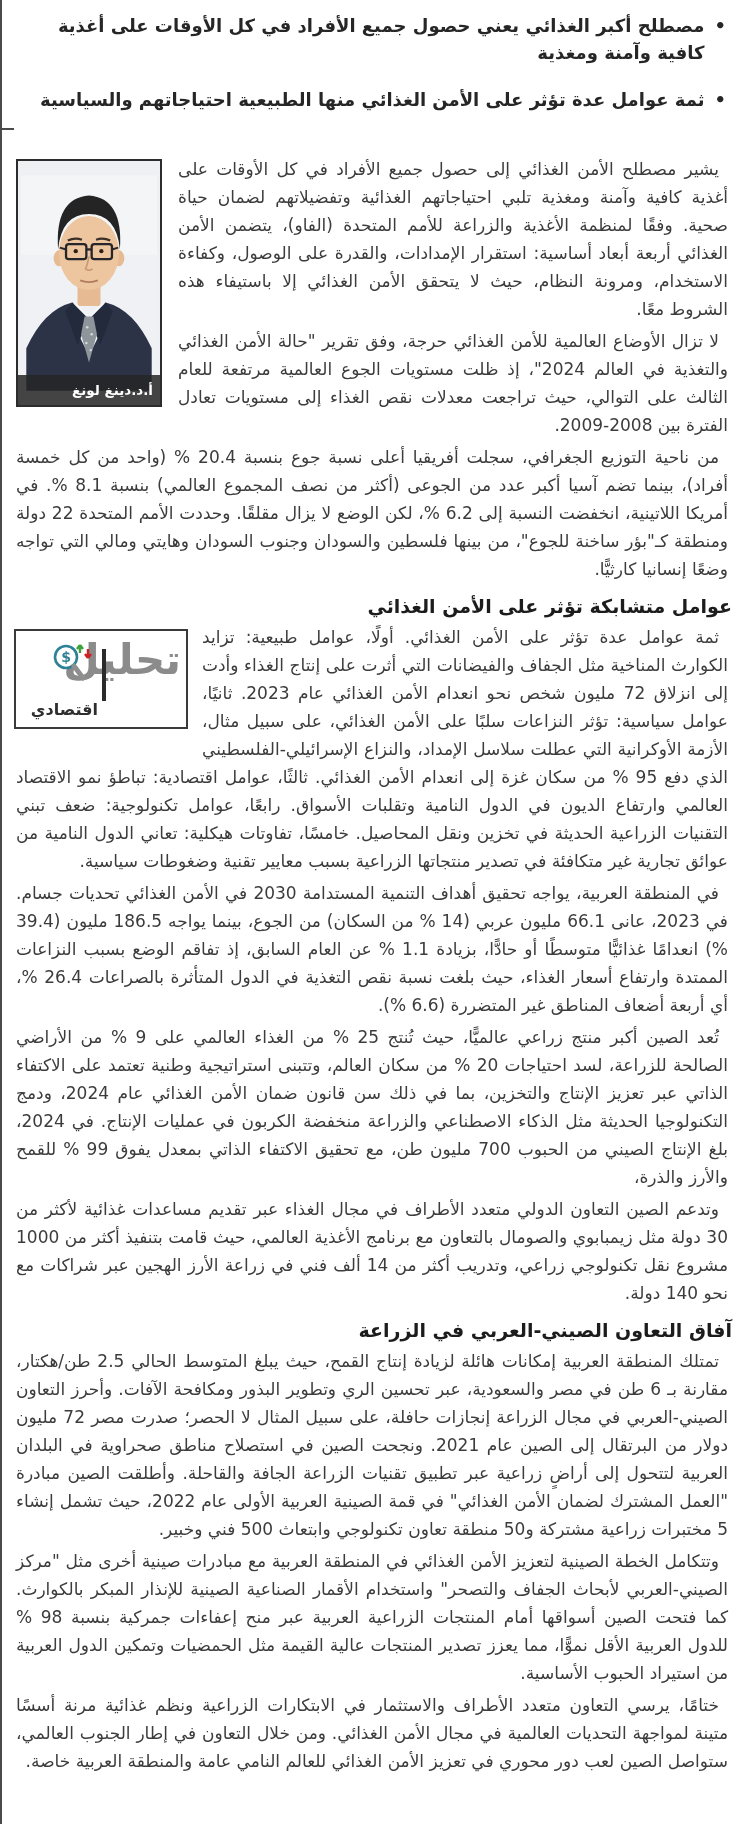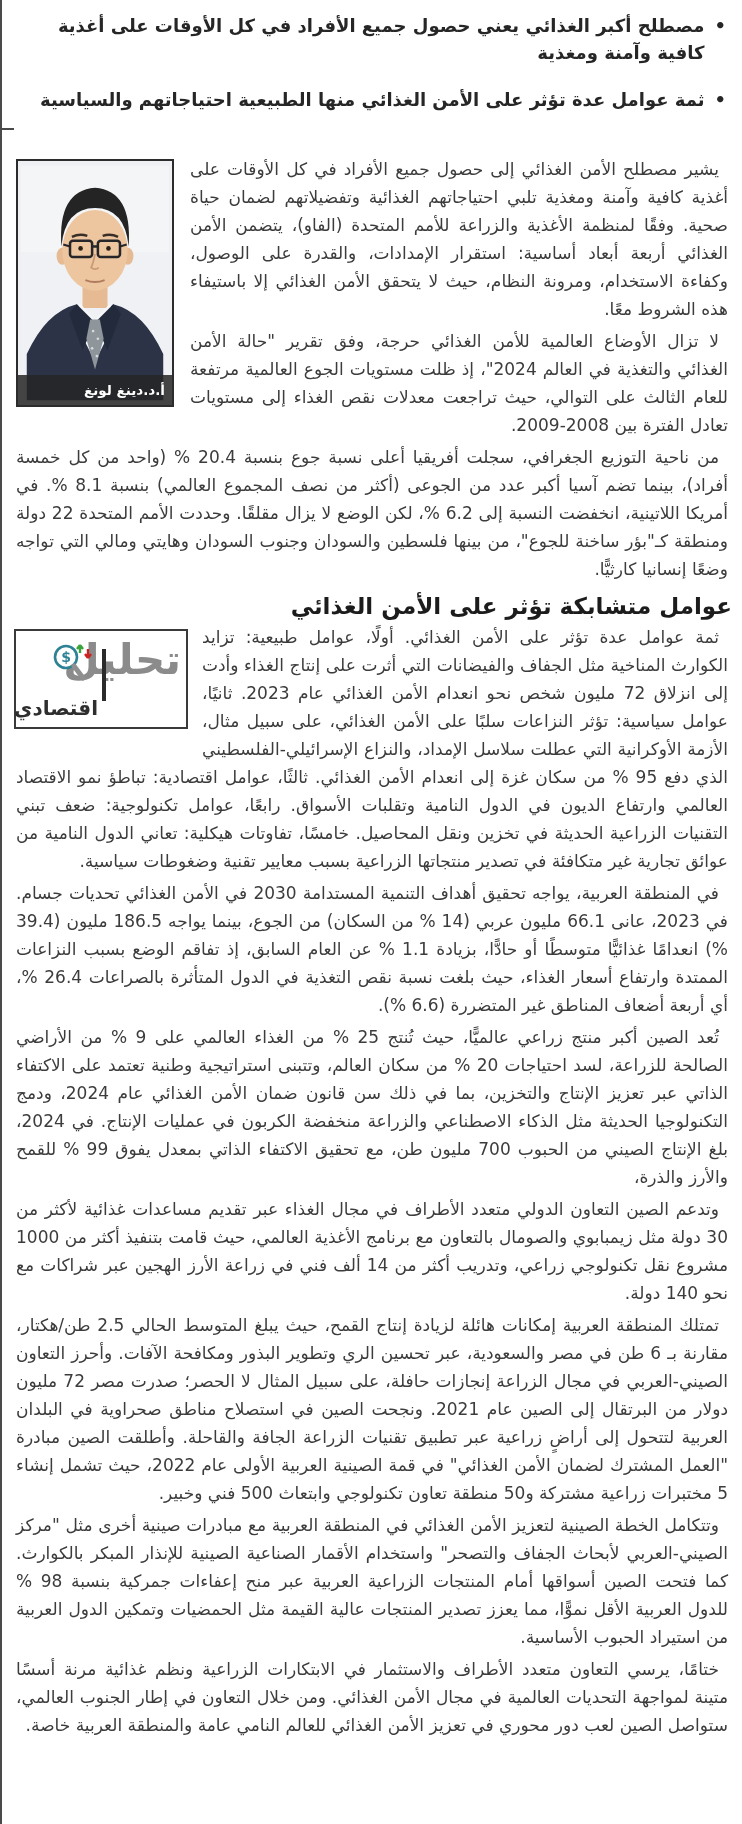--- a/index.html
+++ b/index.html
@@ -30,28 +30,28 @@
 
   
   .article{
     margin-top:42px;
     font-size:17px;color:#3c3c3c;
     line-height:28px;text-align:justify;
     padding:0 2px 0 4px;
   }
   .article p{margin:4px;text-indent:9px;}
   .article h2{
-    font-size:23px;font-weight:bold;color:#1c1c1c;
+    font-size:19px;font-weight:bold;color:#1c1c1c;
     margin:10px 0 3px;text-align:right;text-indent:0;line-height:26px;
   }
 
   
   figure.photo{
     float:left;position:relative;box-sizing:border-box;
-    width:158px;height:248px;
+    width:146px;height:248px;
     margin:4px 16px 6px 4px;padding:3px;
     border:2px solid #2c2c2c;background:#eef0f3;overflow:hidden;
   }
   figure.photo svg{display:block;width:100%;height:100%;}
   figure.photo figcaption{
     position:absolute;left:0;right:0;bottom:0;height:30px;
     background:rgba(38,38,38,0.85);
     color:#ffffff;font-size:13.5px;font-weight:bold;
     display:flex;align-items:center;justify-content:flex-start;
     padding:0 7px;box-sizing:border-box;
@@ -67,21 +67,21 @@
   .logo-word-top{
     position:absolute;top:8px;right:5px;
     font-size:42px;font-weight:bold;color:#8b8b8b;line-height:1;
   }
   .logo-bar{
     position:absolute;top:18px;right:80px;
     width:4px;height:52px;background:#2b2b2b;
   }
   .logo-word-bottom{
     position:absolute;bottom:9px;right:88px;
-    font-size:20px;font-weight:bold;color:#2e2e2e;white-space:nowrap;line-height:1;
+    font-size:16px;font-weight:bold;color:#2e2e2e;white-space:nowrap;line-height:1;
   }
   .logo-icon{position:absolute;top:10px;right:92px;width:44px;height:44px;}
 </style>
 </head>
 <body>
 
 <div class="page">
   <div class="corner-tick"></div>
 
   <ul class="bullets">
@@ -166,19 +166,20 @@
         <p>في المنطقة العربية، يواجه تحقيق أهداف التنمية المستدامة 2030 في الأمن الغذائي تحديات جسام. في 2023، عانى 66.1 مليون عربي (14 % من السكان) من الجوع، بينما يواجه 186.5 مليون (39.4 %) انعدامًا غذائيًّا متوسطًا أو حادًّا، بزيادة 1.1 % عن العام السابق، إذ تفاقم الوضع بسبب النزاعات الممتدة وارتفاع أسعار الغذاء، حيث بلغت نسبة نقص التغذية في الدول المتأثرة بالصراعات 26.4 %، أي أربعة أضعاف المناطق غير المتضررة (6.6 %).</p>
       </div>
     </section>
 
     <section>
       <p>تُعد الصين أكبر منتج زراعي عالميًّا، حيث تُنتج 25 % من الغذاء العالمي على 9 % من الأراضي الصالحة للزراعة، لسد احتياجات 20 % من سكان العالم، وتتبنى استراتيجية وطنية تعتمد على الاكتفاء الذاتي عبر تعزيز الإنتاج والتخزين، بما في ذلك سن قانون ضمان الأمن الغذائي عام 2024، ودمج التكنولوجيا الحديثة مثل الذكاء الاصطناعي والزراعة منخفضة الكربون في عمليات الإنتاج. في 2024، بلغ الإنتاج الصيني من الحبوب 700 مليون طن، مع تحقيق الاكتفاء الذاتي بمعدل يفوق 99 % للقمح والأرز والذرة،</p>
       <p>وتدعم الصين التعاون الدولي متعدد الأطراف في مجال الغذاء عبر تقديم مساعدات غذائية لأكثر من 30 دولة مثل زيمبابوي والصومال بالتعاون مع برنامج الأغذية العالمي، حيث قامت بتنفيذ أكثر من 1000 مشروع نقل تكنولوجي زراعي، وتدريب أكثر من 14 ألف فني في زراعة الأرز الهجين عبر شراكات مع نحو 140 دولة.</p>
     </section>
 
     <section>
+      <h2>آفاق التعاون الصيني-العربي في الزراعة</h2>
       <p>تمتلك المنطقة العربية إمكانات هائلة لزيادة إنتاج القمح، حيث يبلغ المتوسط الحالي 2.5 طن/هكتار، مقارنة بـ 6 طن في مصر والسعودية، عبر تحسين الري وتطوير البذور ومكافحة الآفات. وأحرز التعاون الصيني-العربي في مجال الزراعة إنجازات حافلة، على سبيل المثال لا الحصر؛ صدرت مصر 72 مليون دولار من البرتقال إلى الصين عام 2021. ونجحت الصين في استصلاح مناطق صحراوية في البلدان العربية لتتحول إلى أراضٍ زراعية عبر تطبيق تقنيات الزراعة الجافة والقاحلة. وأطلقت الصين مبادرة "العمل المشترك لضمان الأمن الغذائي" في قمة الصينية العربية الأولى عام 2022، حيث تشمل إنشاء 5 مختبرات زراعية مشتركة و50 منطقة تعاون تكنولوجي وابتعاث 500 فني وخبير.</p>
       <p>وتتكامل الخطة الصينية لتعزيز الأمن الغذائي في المنطقة العربية مع مبادرات صينية أخرى مثل "مركز الصيني-العربي لأبحاث الجفاف والتصحر" واستخدام الأقمار الصناعية الصينية للإنذار المبكر بالكوارث. كما فتحت الصين أسواقها أمام المنتجات الزراعية العربية عبر منح إعفاءات جمركية بنسبة 98 % للدول العربية الأقل نموًّا، مما يعزز تصدير المنتجات عالية القيمة مثل الحمضيات وتمكين الدول العربية من استيراد الحبوب الأساسية.</p>
       <p>ختامًا، يرسي التعاون متعدد الأطراف والاستثمار في الابتكارات الزراعية ونظم غذائية مرنة أسسًا متينة لمواجهة التحديات العالمية في مجال الأمن الغذائي. ومن خلال التعاون في إطار الجنوب العالمي، ستواصل الصين لعب دور محوري في تعزيز الأمن الغذائي للعالم النامي عامة والمنطقة العربية خاصة.</p>
     </section>
 
   </div>
 </div>
 
 </body></html>

